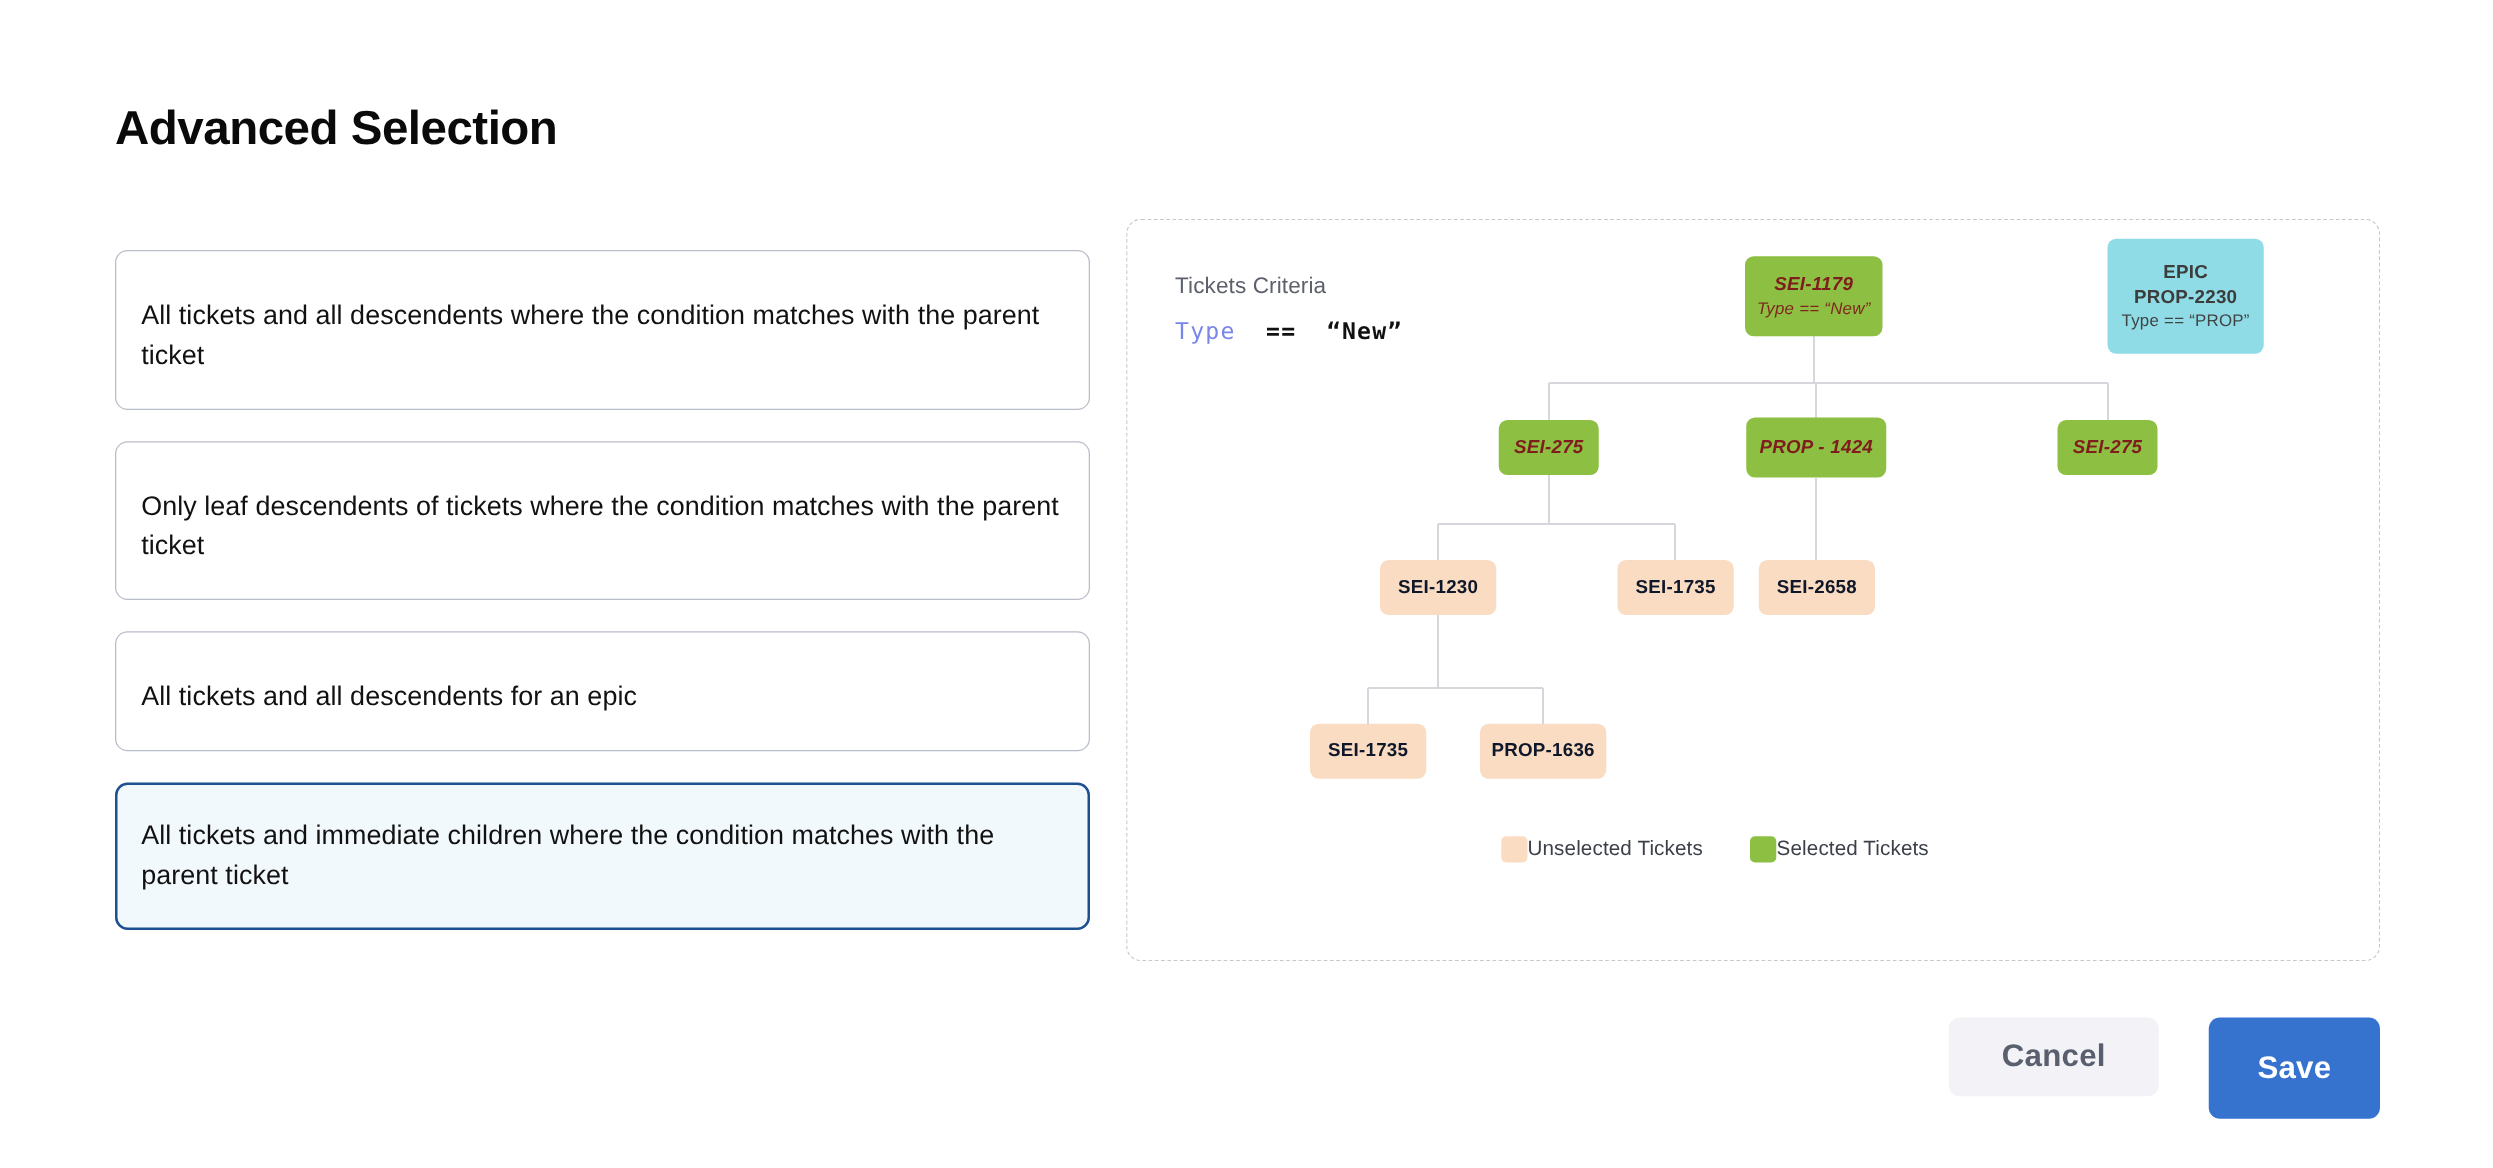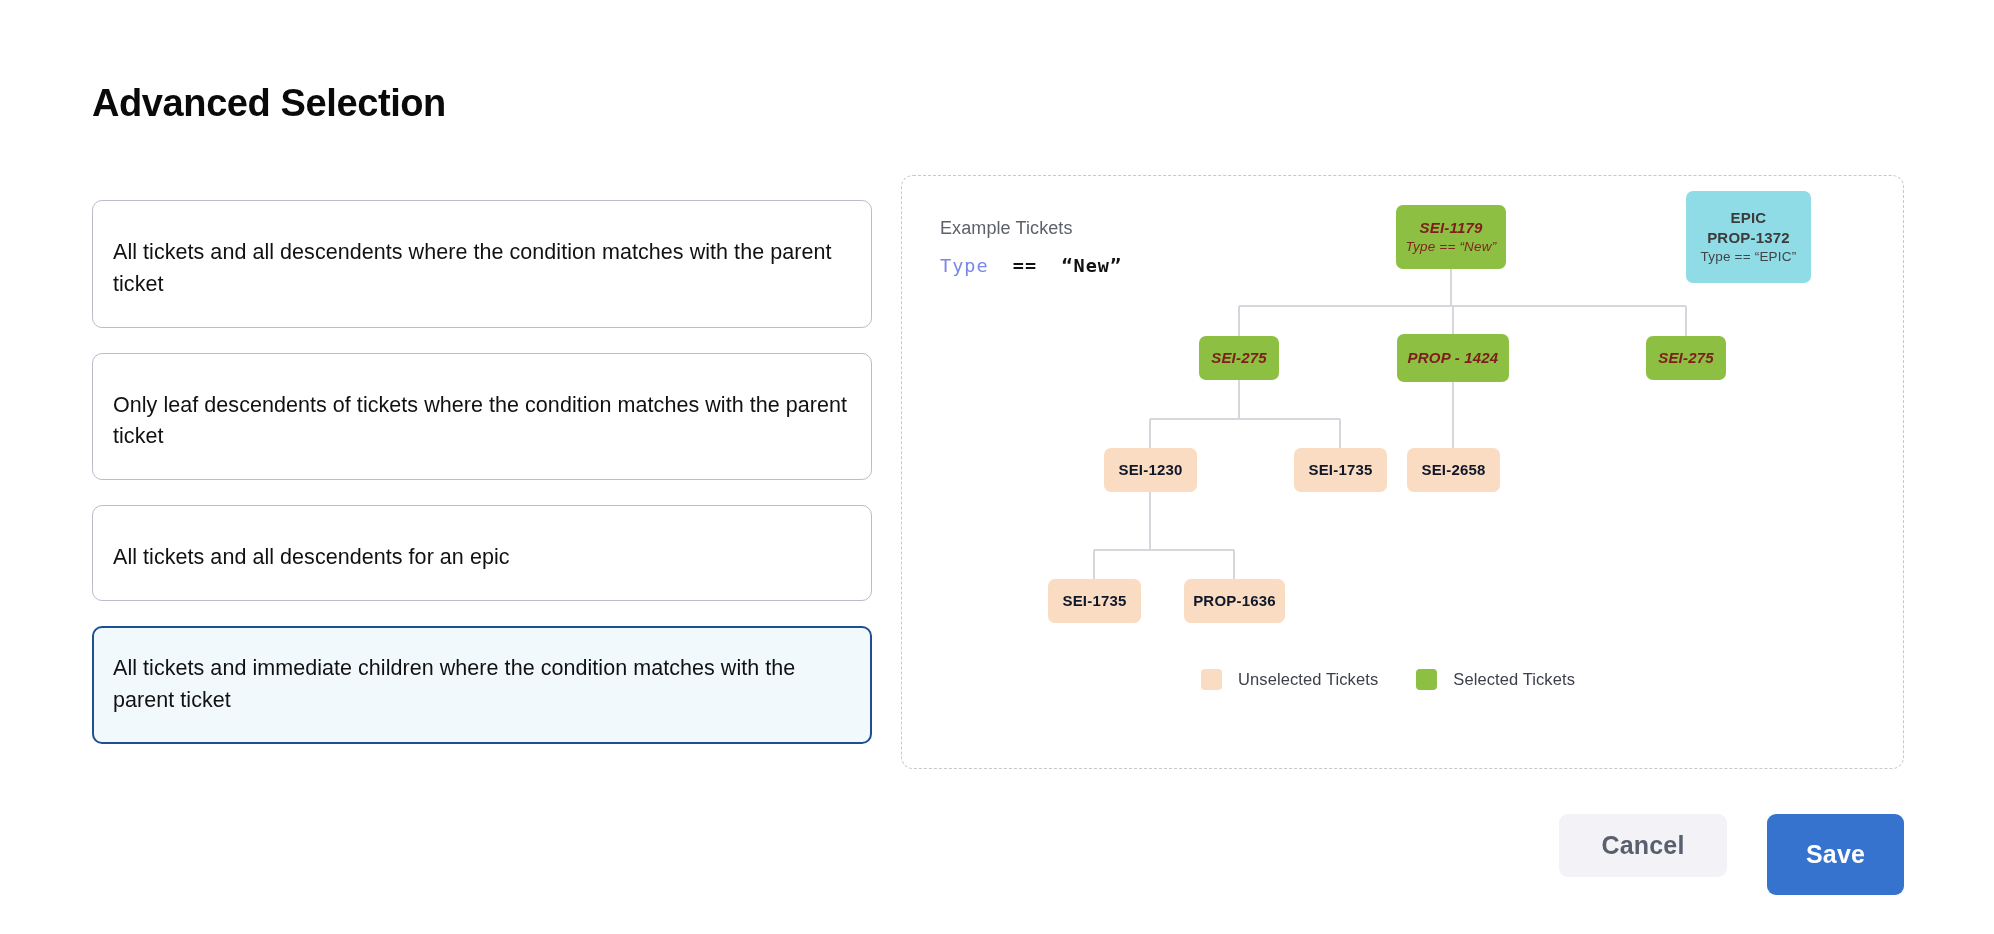--- a/index.html
+++ b/index.html
@@ -142,21 +142,21 @@
     position: absolute;
     left: 299px;
     top: 493px;
     display: flex;
     align-items: center;
     gap: 38px;
   }
   .legend-item {
     display: flex;
     align-items: center;
-    gap: 16px;
+    gap: 0;
   }
   .legend-swatch {
     width: 21px;
     height: 21px;
     border-radius: 4px;
   }
   .legend-label {
     font-size: 16.5px;
     color: #3c4049;
     letter-spacing: 0.1px;
@@ -215,21 +215,21 @@
     </div>
 
     <div class="option-card selected">
       <div class="option-text">All tickets and immediate children where the condition matches with the parent ticket</div>
     </div>
 
   </div>
 
   <div class="diagram-panel">
 
-    <div class="criteria-label">Example Tickets</div>
+    <div class="criteria-label">Tickets Criteria</div>
 
     <div class="criteria-expr"><span class="kw">Type</span>  <span class="op">==</span>  <span class="str">“New”</span></div>
 
     <svg class="tree-svg" viewBox="0 0 1003 594" xmlns="http://www.w3.org/2000/svg">
       <g stroke="#d6d6dd" stroke-width="1.6" fill="none" shape-rendering="crispEdges">
 
         <path d="M549 93 V130"></path>
 
         <path d="M337 130 H784"></path>
 
@@ -251,22 +251,22 @@
       </g>
     </svg>
 
     <div class="node sel" style="left:494px; top:29px;  width:110px; height:64px;">
       <span class="nid">SEI-1179</span>
       <span class="ncond">Type == “New”</span>
     </div>
 
     <div class="node epic" style="left:768px; top:15px;  width:125px; height:92px;">
       <span class="nid">EPIC</span>
-      <span class="nid">PROP-1372</span>
-      <span class="ncond">Type == “EPIC”</span>
+      <span class="nid">PROP-2230</span>
+      <span class="ncond">Type == “PROP”</span>
     </div>
 
     <div class="node sel" style="left:297px; top:160px; width:80px;  height:44px;">
       <span class="nid">SEI-275</span>
     </div>
 
     <div class="node sel" style="left:495px; top:158px; width:112px; height:48px;">
       <span class="nid">PROP - 1424</span>
     </div>
 

